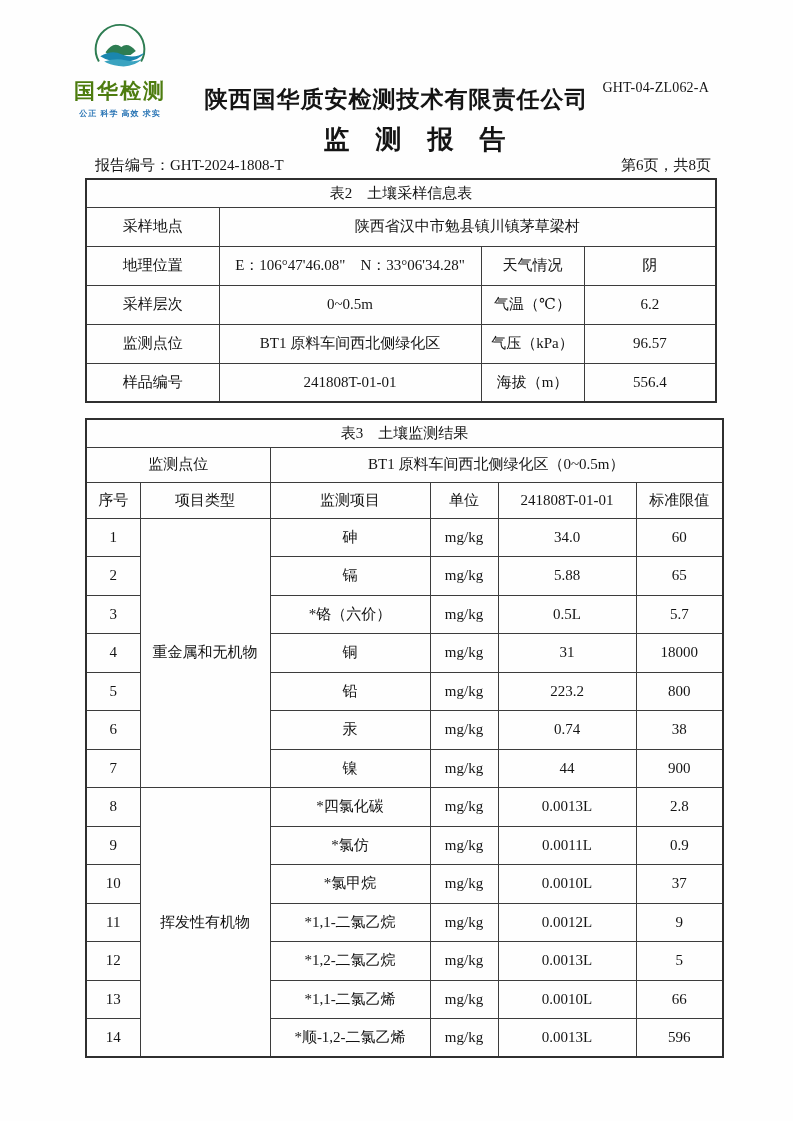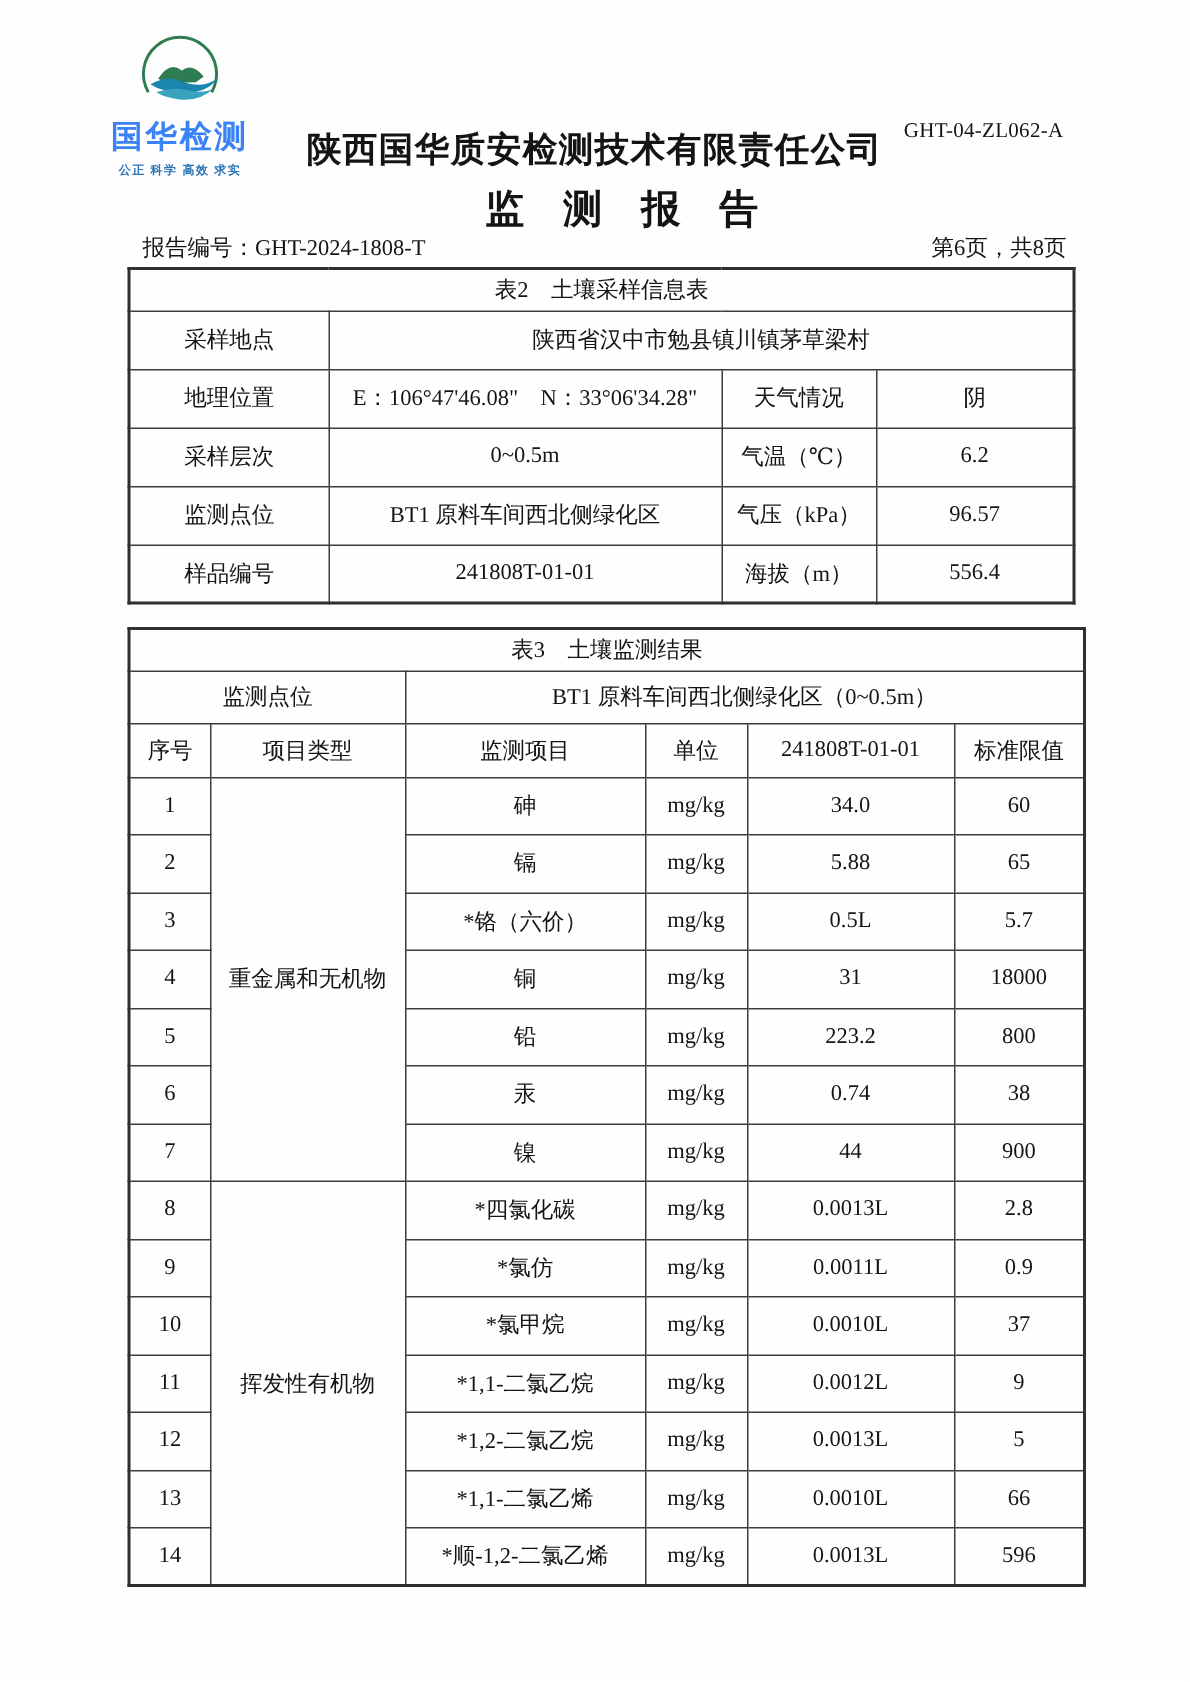--- a/index.html
+++ b/index.html
@@ -21,21 +21,21 @@
     top: 18px;
     width: 128px;
     text-align: center;
   }
   .logo svg { display: block; margin: 0 auto; }
   .logo-name {
     font-family: "Liberation Sans", sans-serif;
     font-weight: bold;
     font-size: 21px;
     letter-spacing: 2px;
-    color: #3b82f6;
+    color: #4d7c0f;
     margin-top: 1px;
     white-space: nowrap;
   }
   .logo-slogan {
     font-family: "Liberation Sans", sans-serif;
     font-size: 8px;
     font-weight: bold;
     color: #2d77b6;
     letter-spacing: 1px;
     margin-top: 3px;

